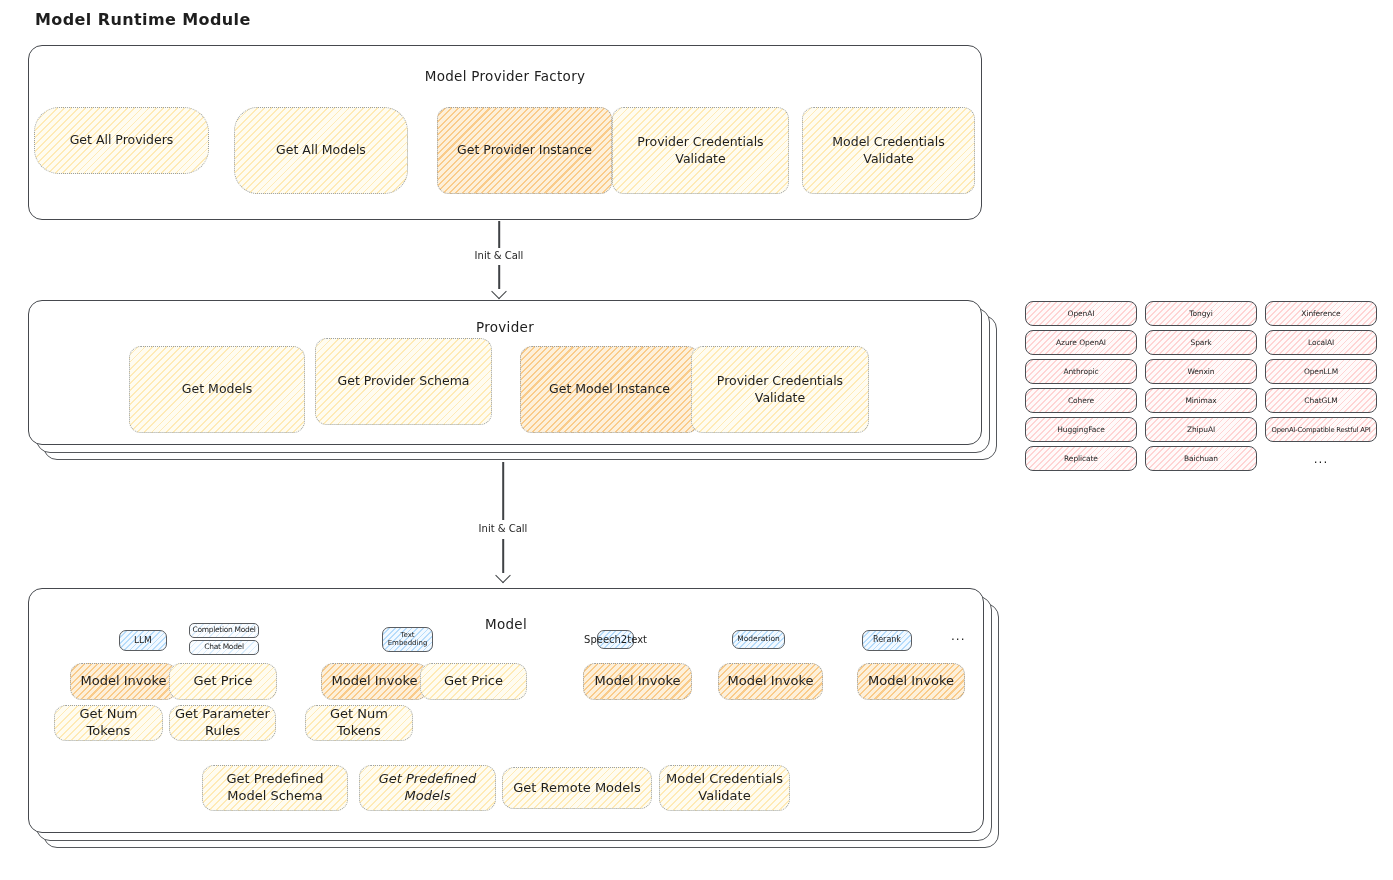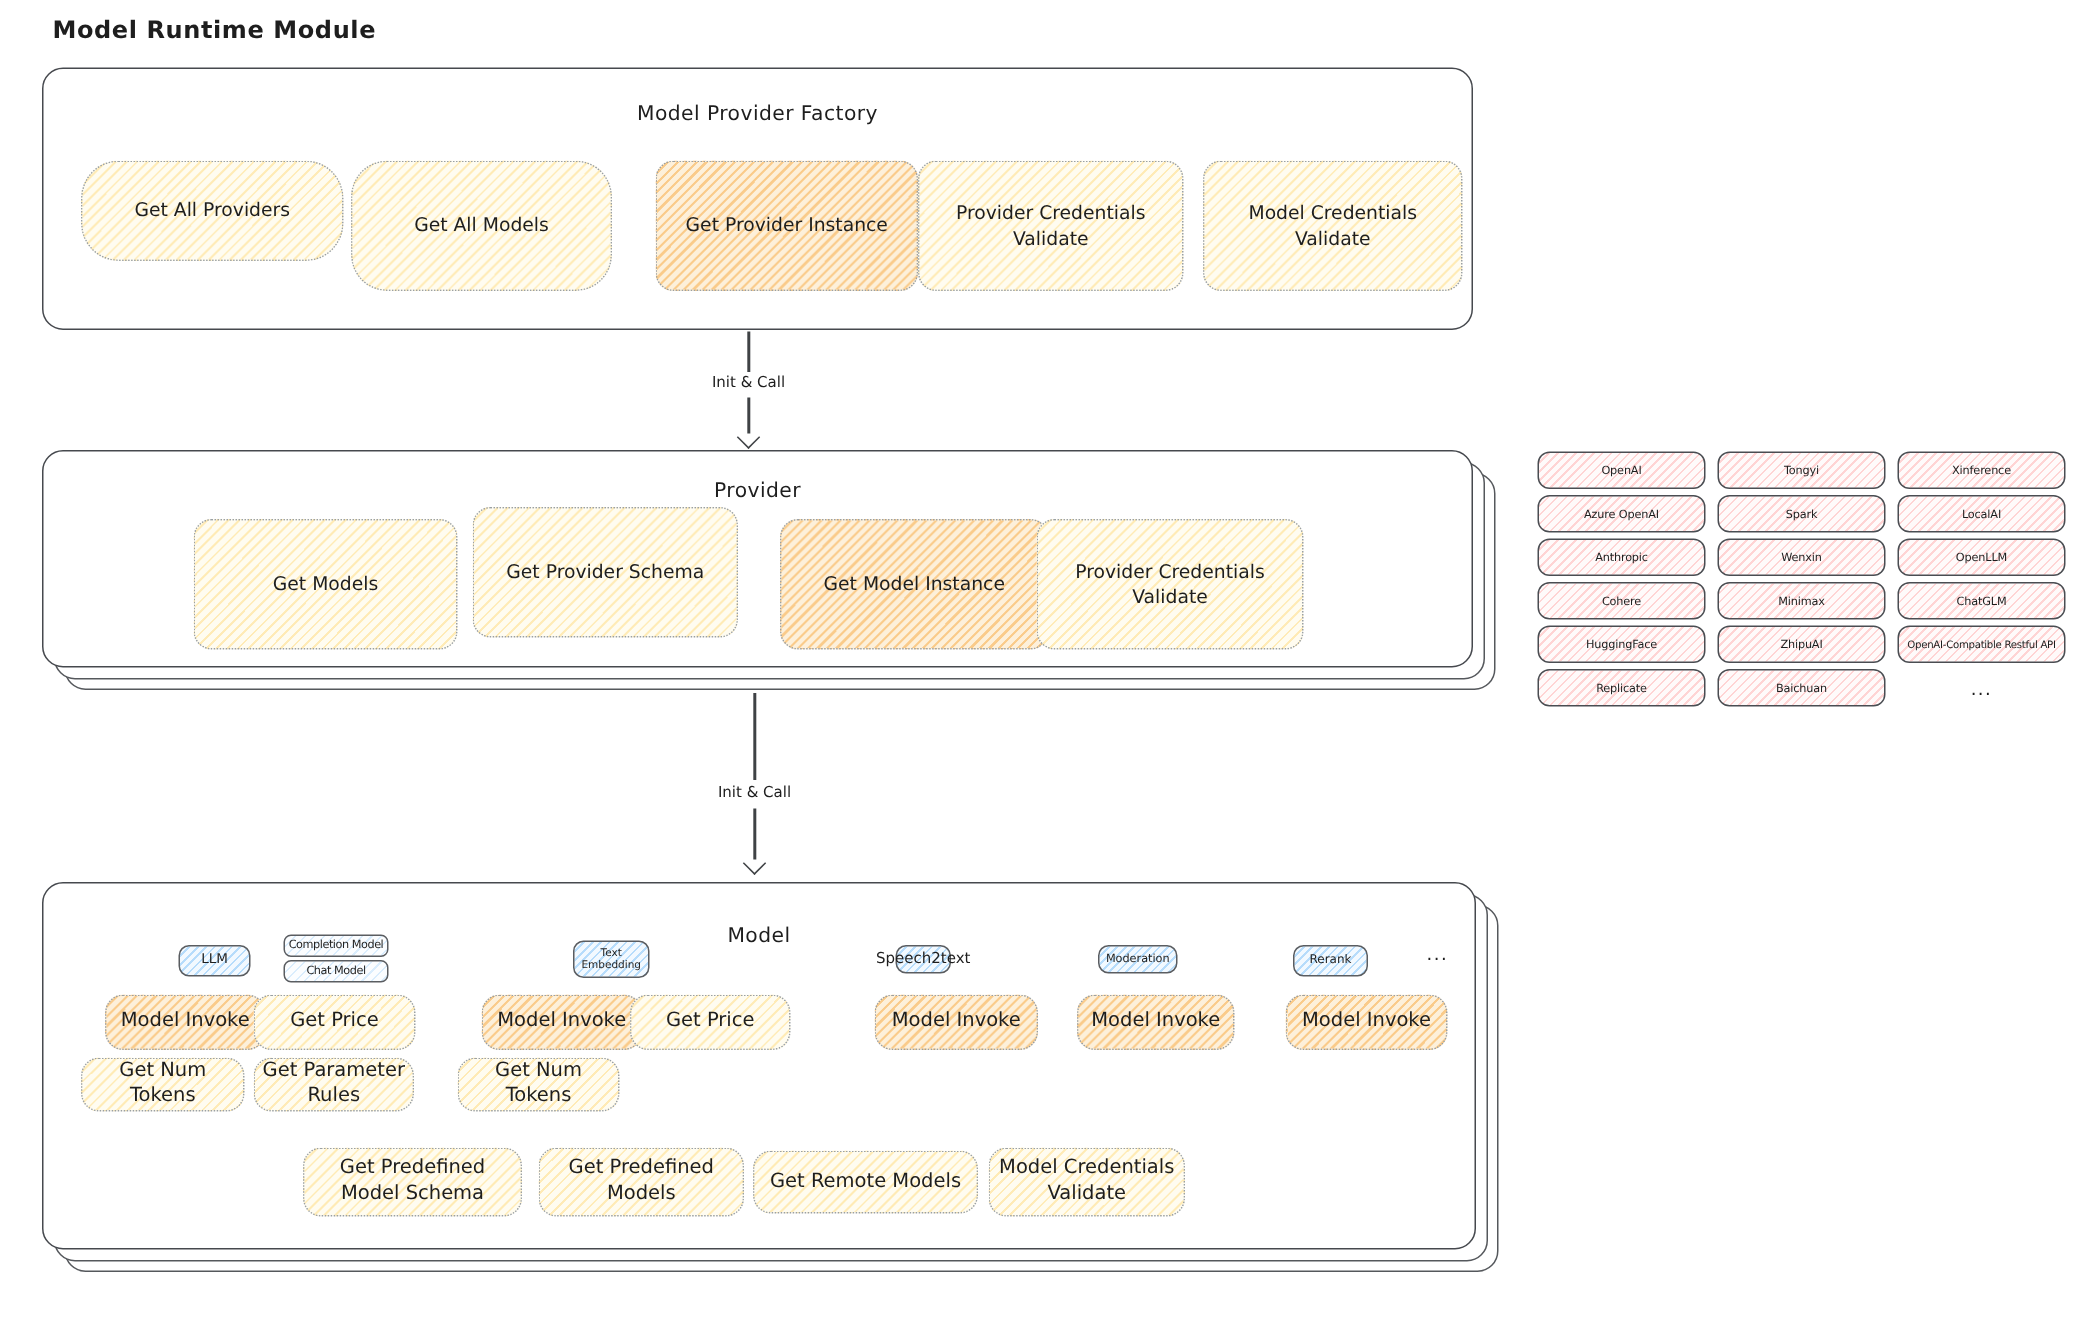--- a/index.html
+++ b/index.html
@@ -94,21 +94,21 @@
 </style>
 </head>
 <body>
 
 <div class="canvas">
 
   <div class="page-title">Model Runtime Module</div>
 
   <div class="bigbox" style="left:28px; top:45px; width:954px; height:175px;">
     <div class="big-title" style="top:22px;">Model Provider Factory</div>
-    <div class="node hatch-yellow" style="left:25px; top:61px; width:175px; height:67px;border-radius:25px;">Get All Providers</div>
+    <div class="node hatch-yellow" style="left:5px; top:61px; width:175px; height:67px;border-radius:25px;">Get All Providers</div>
     <div class="node hatch-yellow" style="left:205px; top:61px; width:174px; height:87px;border-radius:24px;">Get All Models</div>
     <div class="node hatch-orange" style="left:392px; top:61px; width:175px; height:87px;">Get Provider Instance</div>
     <div class="node hatch-yellow" style="left:583px; top:61px; width:177px; height:87px;">Provider Credentials Validate</div>
     <div class="node hatch-yellow" style="left:773px; top:61px; width:173px; height:87px;">Model Credentials Validate</div>
   </div>
 
   <div class="arrow" style="left:459px; top:221px; width:80px; height:76px;">
     <div class="seg" style="top:0; height:27px;"></div>
     <div class="arrow-label" style="top:29px;">Init &amp; Call</div>
     <div class="seg" style="top:44px; height:24px;"></div>
@@ -173,18 +173,18 @@
     <div class="node fn hatch-yellow" style="left:391px; top:74px; width:107px; height:37px;">Get Price</div>
     <div class="node fn hatch-orange" style="left:538px; top:74px; width:109px; height:37px;">Model Invoke</div>
     <div class="node fn hatch-orange" style="left:673px; top:74px; width:105px; height:37px;">Model Invoke</div>
     <div class="node fn hatch-orange" style="left:812px; top:74px; width:108px; height:37px;">Model Invoke</div>
 
     <div class="node fn hatch-yellow" style="left:25px; top:116px; width:109px; height:36px;">Get Num Tokens</div>
     <div class="node fn hatch-yellow" style="left:140px; top:116px; width:107px; height:36px;">Get Parameter Rules</div>
     <div class="node fn hatch-yellow" style="left:276px; top:116px; width:108px; height:36px;">Get Num Tokens</div>
 
     <div class="node fn hatch-yellow" style="left:173px; top:176px; width:146px; height:46px;">Get Predefined Model Schema</div>
-    <div class="node fn hatch-yellow" style="left:330px; top:176px; width:137px; height:46px;">Get Predefined Models</div>
+    <div class="node fn hatch-yellow" style="left:330px; top:176px; width:137px; height:46px;font-style:italic;">Get Predefined Models</div>
     <div class="node fn hatch-yellow" style="left:473px; top:178px; width:150px; height:42px;">Get Remote Models</div>
     <div class="node fn hatch-yellow" style="left:630px; top:176px; width:131px; height:46px;">Model Credentials Validate</div>
   </div>
 
 </div>
 
 </body></html>

